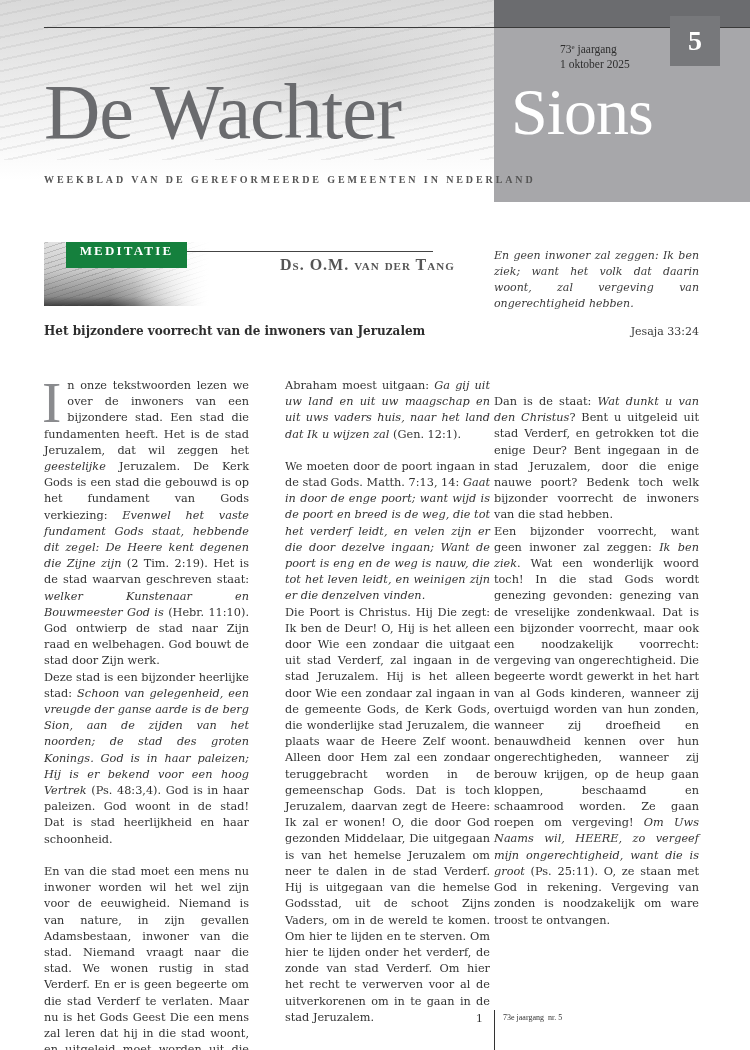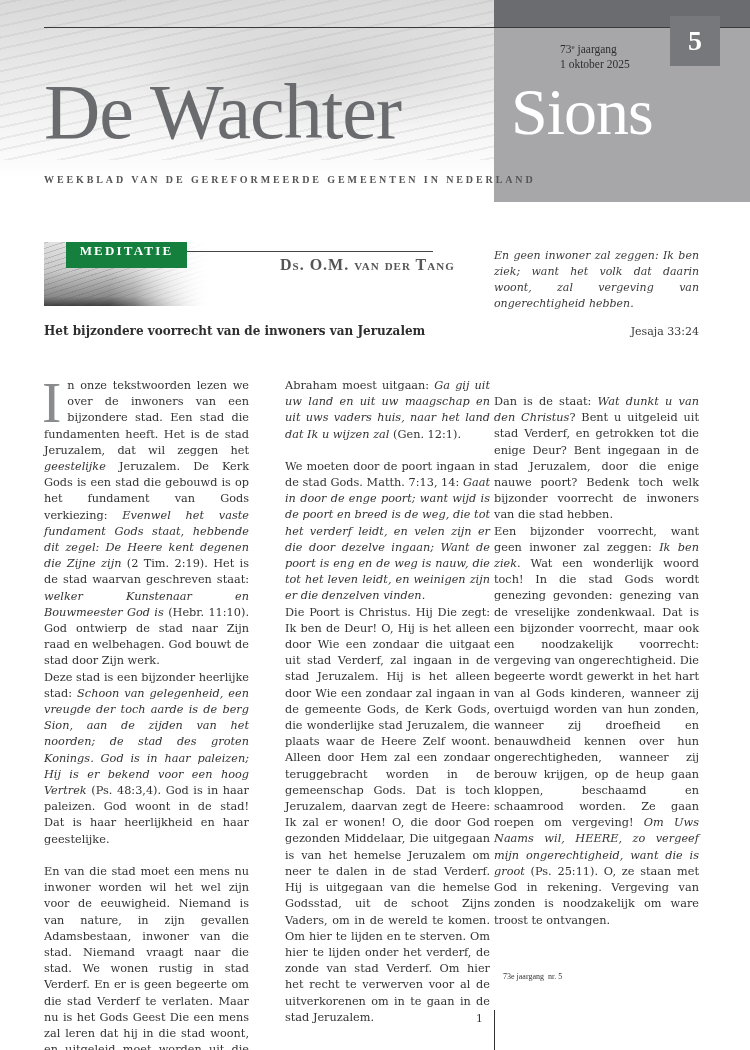--- a/index.html
+++ b/index.html
@@ -117,21 +117,21 @@
 
   
   .footer-page {
     position: absolute; left: 476px; top: 1010px; font-family: "Liberation Serif", serif;
     font-size: 13px; color: #333;
   }
   .footer-rule {
     position: absolute; left: 494px; top: 1010px; width: 1px; height: 40px; background: #333;
   }
   .footer-meta {
-    position: absolute; left: 503px; top: 972px; font-family: "Liberation Serif", serif;
+    position: absolute; left: 503px; top: 1013px; font-family: "Liberation Serif", serif;
     font-size: 8px; color: #333; white-space: pre;
   }
 </style>
 </head>
 <body>
 
 <div class="masthead-bg">
   <div class="bg-lines"></div>
 </div>
 <div class="gray-block"></div>
@@ -157,21 +157,21 @@
 <div class="author">Ds. O.M. van der Tang</div>
 
 <div class="motto">En geen inwoner zal zeggen: Ik ben ziek; want het volk dat daarin woont, zal vergeving van ongerechtigheid hebben.</div>
 <div class="motto-ref">Jesaja 33:24</div>
 
 <h1 class="article-title">Het bijzondere voorrecht van de inwoners van Jeruzalem</h1>
 
 <div class="col col-1">
 
 <p><span class="dropcap">I</span><span>n onze tekstwoorden lezen we over de inwoners van een bijzondere stad. Een stad die fundamenten heeft. Het is de stad Jeruzalem, dat wil zeggen het </span><span class="i">geestelijke</span><span> Jeruzalem. De Kerk Gods is een stad die gebouwd is op het fundament van Gods verkiezing: </span><span class="i">Evenwel het vaste fundament Gods staat, hebbende dit zegel: De Heere kent degenen die Zijne zijn</span><span> (2 Tim. 2:19). Het is de stad waarvan geschreven staat: </span><span class="i">welker Kunstenaar en Bouwmeester God is</span><span> (Hebr. 11:10). God ontwierp de stad naar Zijn raad en welbehagen. God bouwt de stad door Zijn werk.</span></p>
-    <p><span>Deze stad is een bijzonder heerlijke stad: </span><span class="i">Schoon van gelegenheid, een vreugde der toch aarde is de berg Sion, aan de zijden van het noorden; de stad des groten Konings. God is in haar paleizen; Hij is er bekend voor een hoog Vertrek</span><span> (Ps. 48:3,4). God is in haar paleizen. God woont in de stad! Dat is haar heerlijkheid en haar geestelijke.</span></p>
+    <p><span>Deze stad is een bijzonder heerlijke stad: </span><span class="i">Schoon van gelegenheid, een vreugde der ganse aarde is de berg Sion, aan de zijden van het noorden; de stad des groten Konings. God is in haar paleizen; Hij is er bekend voor een hoog Vertrek</span><span> (Ps. 48:3,4). God is in haar paleizen. God woont in de stad! Dat is stad heerlijkheid en haar schoonheid.</span></p>
     <p class="gap"><span>En van die stad moet een mens nu inwoner worden wil het wel zijn voor de eeuwigheid. Niemand is van nature, in zijn gevallen Adamsbestaan, inwoner van die stad. Niemand vraagt naar die stad. We wonen rustig in stad Verderf. En er is geen begeerte om die stad Verderf te verlaten. Maar nu is het Gods Geest Die een mens zal leren dat hij in die stad woont, en uitgeleid moet worden uit die stad. Zoals</span></p>
   </div>
 <div class="col col-2">
     <p><span>Abraham moest uitgaan: </span><span class="i">Ga gij uit uw land en uit uw maagschap en uit uws vaders huis, naar het land dat Ik u wijzen zal</span><span> (Gen. 12:1).</span></p>
     <p class="gap"><span>We moeten door de poort ingaan in de stad Gods. Matth. 7:13, 14: </span><span class="i">Gaat in door de enge poort; want wijd is de poort en breed is de weg, die tot het verderf leidt, en velen zijn er die door dezelve ingaan; Want de poort is eng en de weg is nauw, die tot het leven leidt, en weinigen zijn er die denzelven vinden.</span></p>
     <p><span>Die Poort is Christus. Hij Die zegt: Ik ben de Deur! O, Hij is het alleen door Wie een zondaar die uitgaat uit stad Verderf, zal ingaan in de stad Jeruzalem. Hij is het alleen door Wie een zondaar zal ingaan in de gemeente Gods, de Kerk Gods, die wonderlijke stad Jeruzalem, die plaats waar de Heere Zelf woont. Alleen door Hem zal een zondaar teruggebracht worden in de gemeenschap Gods. Dat is toch Jeruzalem, daarvan zegt de Heere: Ik zal er wonen! O, die door God gezonden Middelaar, Die uitgegaan is van het hemelse Jeruzalem om neer te dalen in de stad Verderf. Hij is uitgegaan van die hemelse Godsstad, uit de schoot Zijns Vaders, om in de wereld te komen. Om hier te lijden en te sterven. Om hier te lijden onder het verderf, de zonde van stad Verderf. Om hier het recht te verwerven voor al de uitverkorenen om in te gaan in de stad Jeruzalem.</span></p>
   </div>
 <div class="col col-3">
     <p class="gap"><span>Dan is de staat: </span><span class="i">Wat dunkt u van den Christus</span><span>? Bent u uitgeleid uit stad Verderf, en getrokken tot die enige Deur? Bent ingegaan in de stad Jeruzalem, door die enige nauwe poort? Bedenk toch welk bijzonder voorrecht de inwoners van die stad hebben.</span></p>
     <p><span>Een bijzonder voorrecht, want geen inwoner zal zeggen: </span><span class="i">Ik ben ziek</span><span>. Wat een wonderlijk woord toch! In die stad Gods wordt genezing gevonden: genezing van de vreselijke zondenkwaal. Dat is een bijzonder voorrecht, maar ook een noodzakelijk voorrecht: vergeving van ongerechtigheid. Die begeerte wordt gewerkt in het hart van al Gods kinderen, wanneer zij overtuigd worden van hun zonden, wanneer zij droefheid en benauwdheid kennen over hun ongerechtigheden, wanneer zij berouw krijgen, op de heup gaan kloppen, beschaamd en schaamrood worden. Ze gaan roepen om vergeving! </span><span class="i">Om Uws Naams wil, HEERE, zo vergeef mijn ongerechtigheid, want die is groot</span><span> (Ps. 25:11). O, ze staan met God in rekening. Vergeving van zonden is noodzakelijk om ware troost te ontvangen.</span></p>

